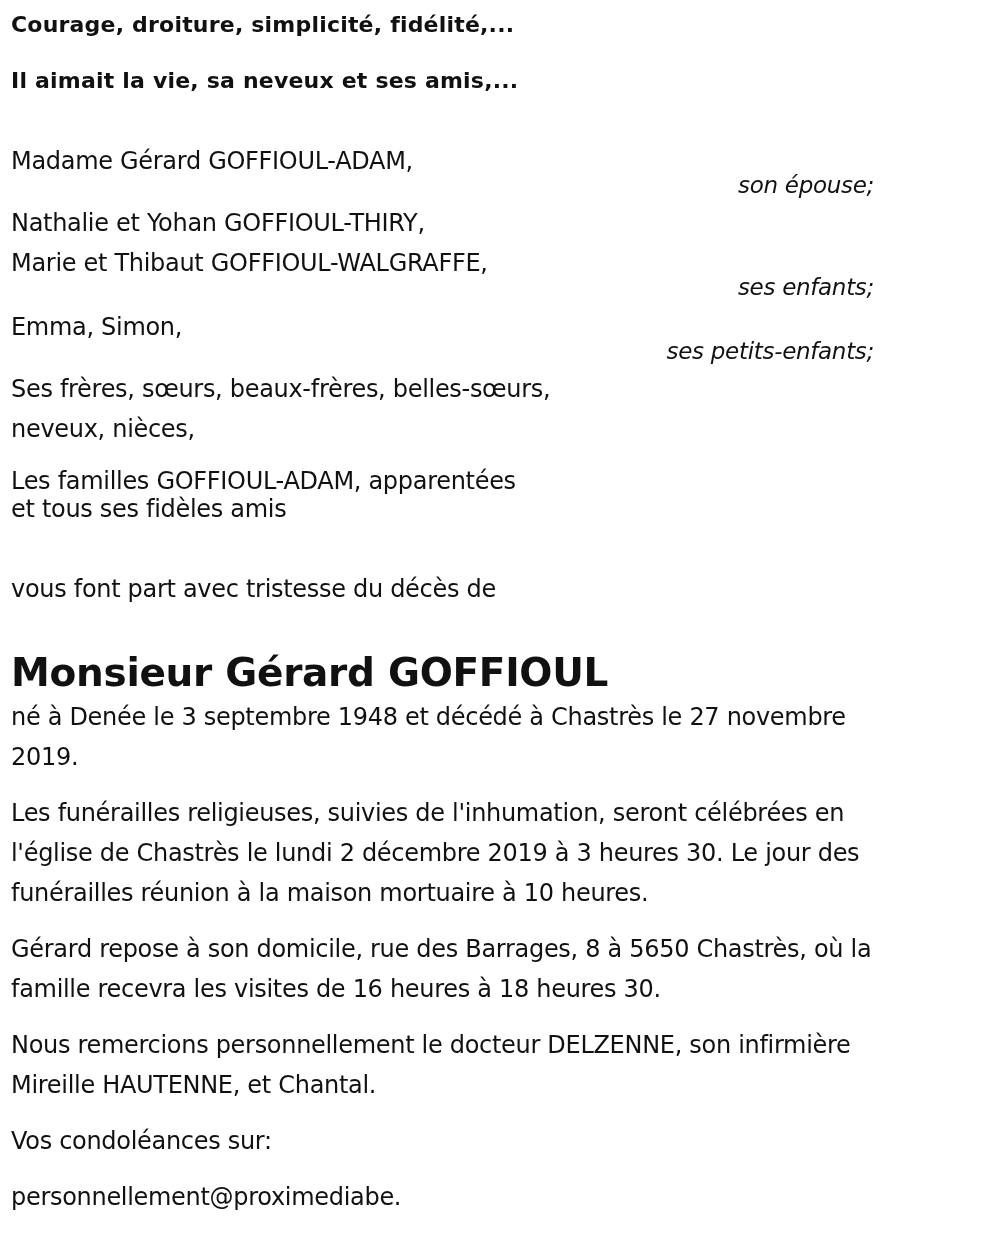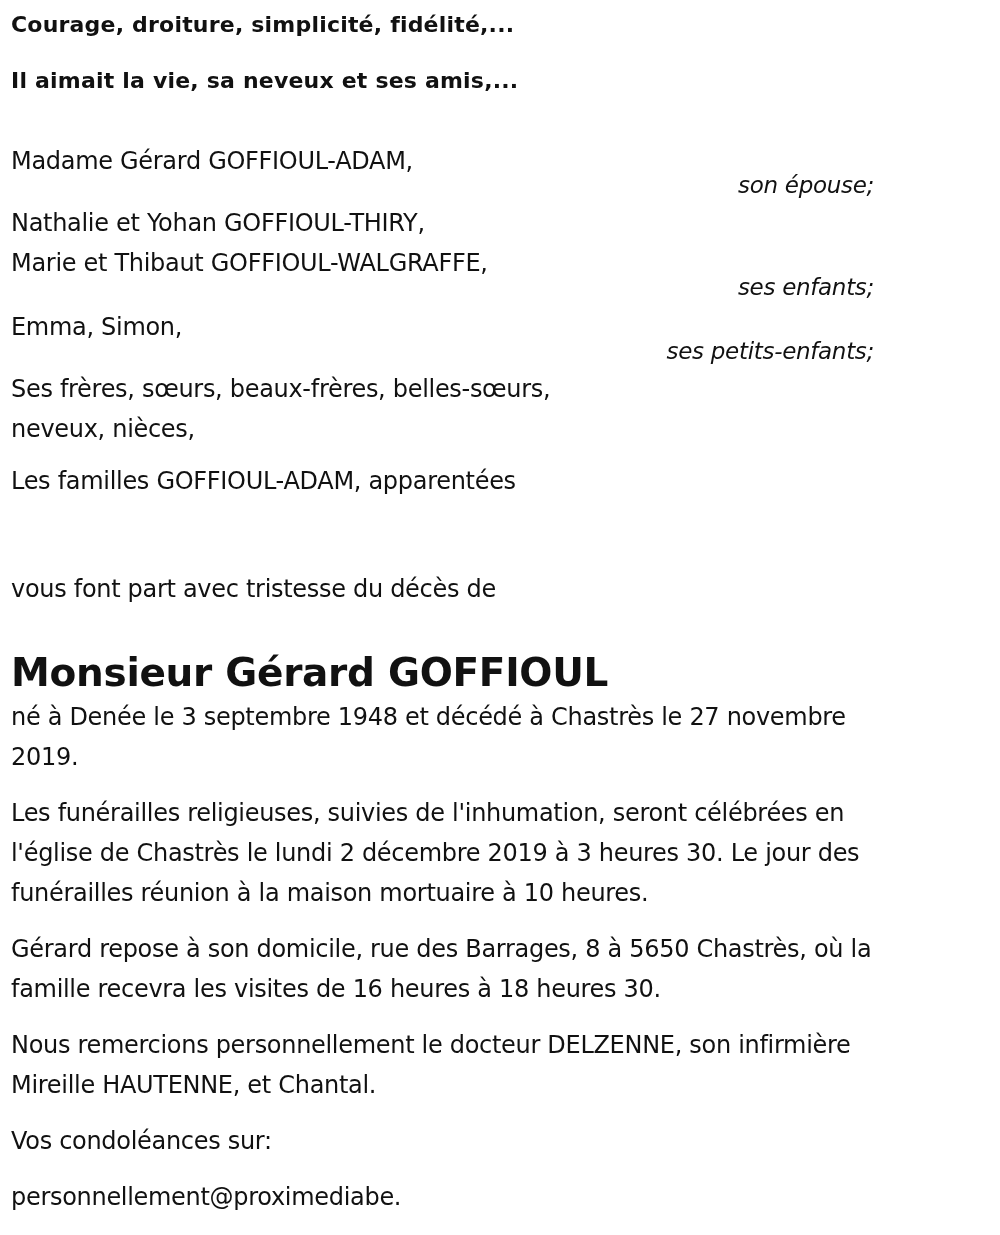--- a/index.html
+++ b/index.html
@@ -30,20 +30,21 @@
   <div class="line body-txt" style="top:209px;">Nathalie et Yohan GOFFIOUL-THIRY,</div>
   <div class="line body-txt" style="top:249px;">Marie et Thibaut GOFFIOUL-WALGRAFFE,</div>
   <div class="role" style="top:274px;">ses enfants;</div>
 
   <div class="line body-txt" style="top:313px;">Emma, Simon,</div>
   <div class="role" style="top:338px;">ses petits-enfants;</div>
 
   <div class="line body-txt" style="top:375px;">Ses frères, sœurs, beaux-frères, belles-sœurs,</div>
   <div class="line body-txt" style="top:415px;">neveux, nièces,</div>
   <div class="line body-txt" style="top:455px;margin-top:12px;">Les familles GOFFIOUL-ADAM, apparentées</div>
+  <div class="line body-txt" style="top:495px;">et tous ses fidèles amis</div>
 
   <div class="line body-txt" style="top:575px;">vous font part avec tristesse du décès de</div>
 
   <div class="line name" style="top:650px;">Monsieur Gérard GOFFIOUL</div>
   <div class="line body-txt" style="top:703px;">né à Denée le 3 septembre 1948 et décédé à Chastrès le 27 novembre</div>
   <div class="line body-txt" style="top:743px;">2019.</div>
 
   <div class="line body-txt" style="top:799px;">Les funérailles religieuses, suivies de l'inhumation, seront célébrées en</div>
   <div class="line body-txt" style="top:839px;">l'église de Chastrès le lundi 2 décembre 2019 à 3 heures 30. Le jour des</div>
   <div class="line body-txt" style="top:879px;">funérailles réunion à la maison mortuaire à 10 heures.</div>

